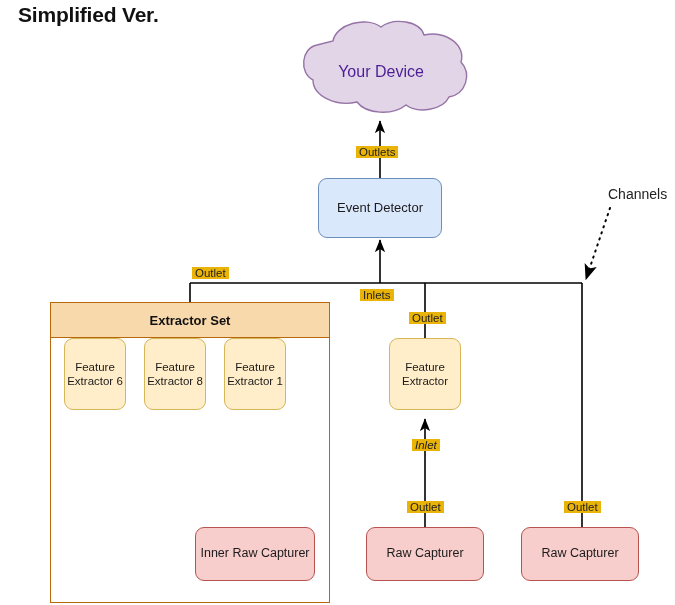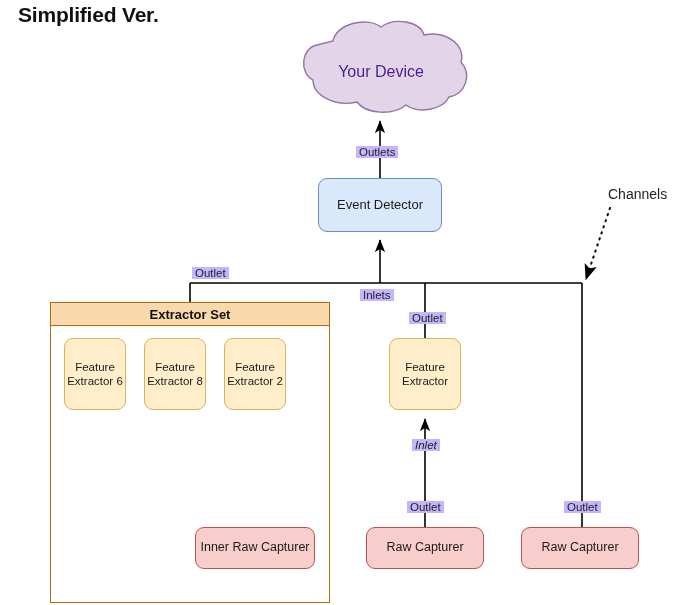--- a/index.html
+++ b/index.html
@@ -12,49 +12,49 @@
          letter-spacing:-0.2px;color:#111;white-space:nowrap;}
 
   .node{position:absolute;box-sizing:border-box;display:flex;align-items:center;
         justify-content:center;text-align:center;line-height:1.22;}
 
   
   .cloud{left:298px;top:18px;width:166px;height:92px;}
   .cloud .cloud-label{position:absolute;left:0;right:0;top:44px;font-size:16px;color:#4c1d95;z-index:2;}
 
   
-  .evt{left:318px;top:178px;width:124px;height:54px;background:#dae8fc;
+  .evt{left:318px;top:178px;width:124px;height:60px;background:#dae8fc;
        border:1px solid #6c8ebf;border-radius:9px;font-size:13px;color:#1b1b1b;}
 
   
   .exset{left:50px;top:302px;width:280px;height:301px;background:#ffffff;
          border:1px solid #b8670b;}
-  .exset-head{position:absolute;left:50px;top:302px;width:280px;height:24px;
+  .exset-head{position:absolute;left:50px;top:302px;width:280px;height:36px;
         background:#f8d9ab;border:1px solid #b8670b;box-sizing:border-box;
         display:flex;align-items:center;justify-content:center;
         font-size:13px;font-weight:bold;color:#111;}
 
   
   .fe{width:62px;height:72px;top:338px;background:#ffeec9;border:1px solid #d6b656;
       border-radius:9px;font-size:11.5px;color:#1b1b1b;}
   .fe1{left:64px;} .fe2{left:144px;} .fe3{left:224px;}
 
   
   .fe-solo{left:389px;top:338px;width:72px;height:72px;background:#ffeec9;
       border:1px solid #d6b656;border-radius:9px;font-size:11.5px;color:#1b1b1b;}
 
   
-  .rc{height:42px;background:#f8cecc;border:1px solid #b85450;border-radius:9px;
+  .rc{height:54px;background:#f8cecc;border:1px solid #b85450;border-radius:9px;
       font-size:12.5px;color:#1b1b1b;}
   .rc-inner{left:195px;top:527px;width:120px;}
   .rc-mid{left:366px;top:527px;width:118px;}
   .rc-right{left:521px;top:527px;width:118px;}
 
   
-  .elabel{position:absolute;font-size:11.5px;color:#222;background:#c4b5fd;
+  .elabel{position:absolute;font-size:11.5px;color:#222;background:#eab308;
           padding:0 3px;white-space:nowrap;}
   .chan{position:absolute;font-size:14px;color:#222;white-space:nowrap;}
 </style>
 </head>
 <body>
 
 <div class="canvas">
 
   <div class="title">Simplified Ver.</div>
 
@@ -124,21 +124,21 @@
   </div>
   <div class="node fe fe2">
     <span>
       <span>Feature</span><br>
       <span>Extractor 8</span>
     </span>
   </div>
   <div class="node fe fe3">
     <span>
       <span>Feature</span><br>
-      <span>Extractor 2</span>
+      <span>Extractor 1</span>
     </span>
   </div>
 
   <div class="node fe-solo">
     <span>
       <span>Feature</span><br>
       <span>Extractor</span>
     </span>
   </div>
 

